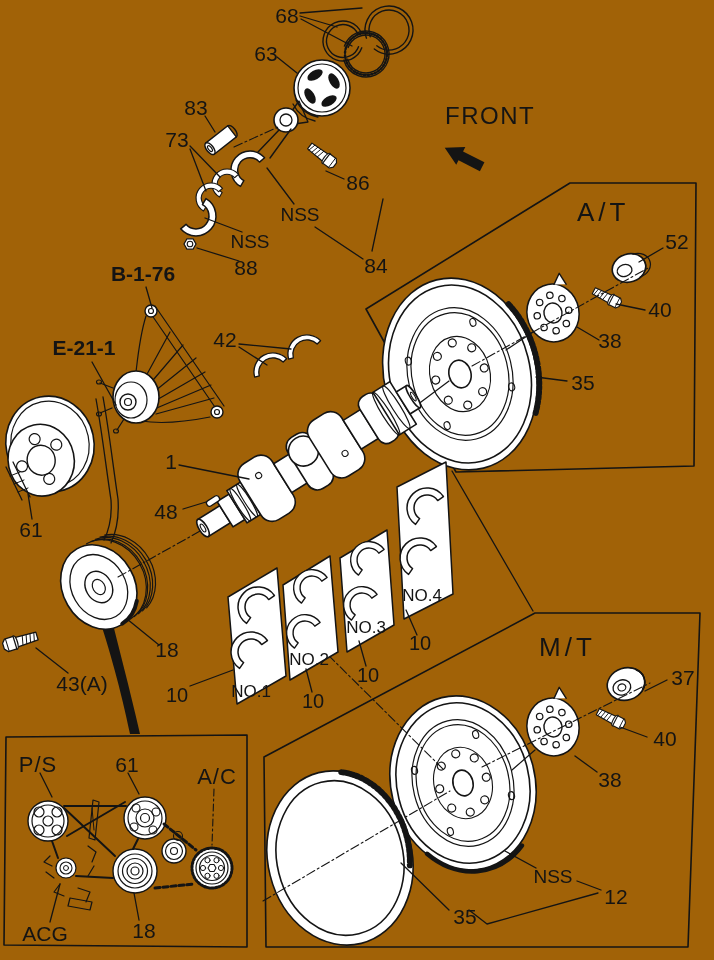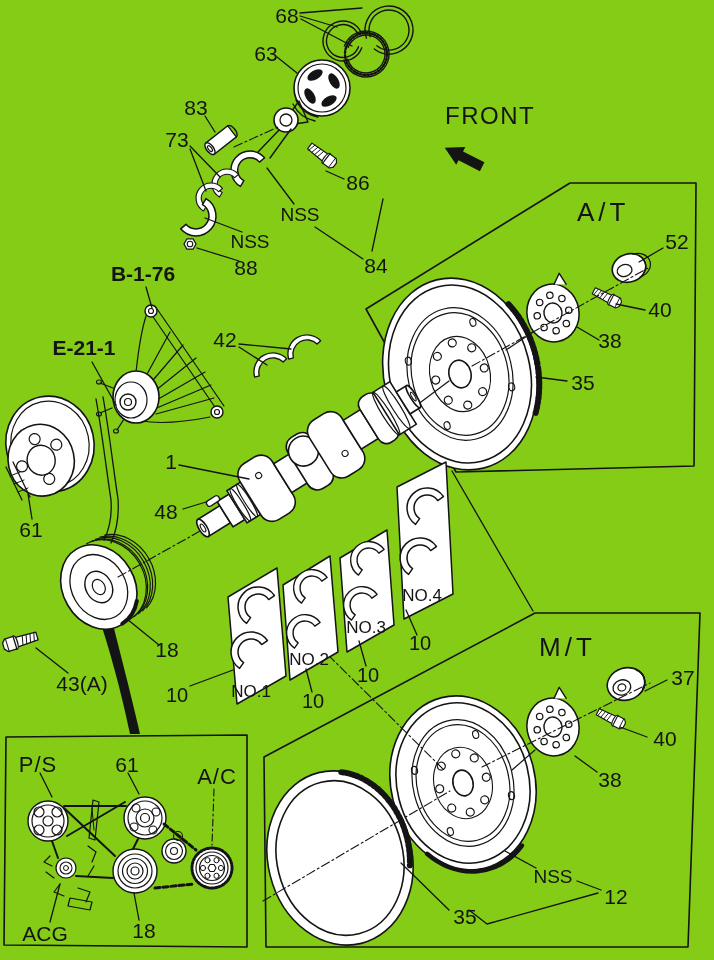--- a/index.html
+++ b/index.html
@@ -1,16 +1,16 @@
 <!DOCTYPE html>
 <html><head>
 <meta charset="utf-8">
 <style>
   html,body{margin:0;padding:0;background:#ffffff;}
-  .stage{position:relative;width:714px;height:960px;background:#84cc16;overflow:hidden;}
+  .stage{position:relative;width:714px;height:960px;background:#a16207;overflow:hidden;}
   svg text{font-family:"Liberation Sans","DejaVu Sans",sans-serif;fill:#141414;stroke:none;}
   svg .bold{font-weight:bold;}
 </style>
 </head>
 <body>
 
 <div class="stage">
 <svg width="714" height="960" viewBox="0 0 714 960">
   <defs>
     <path id="shellsym" d="M-19.7,3.5 A20,20 0 1 1 19.7,3.5 L12.8,2.3 A13,13 0 1 0 -12.8,2.3 Z" fill="#ffffff" stroke="#141414" stroke-width="1.5"></path>

